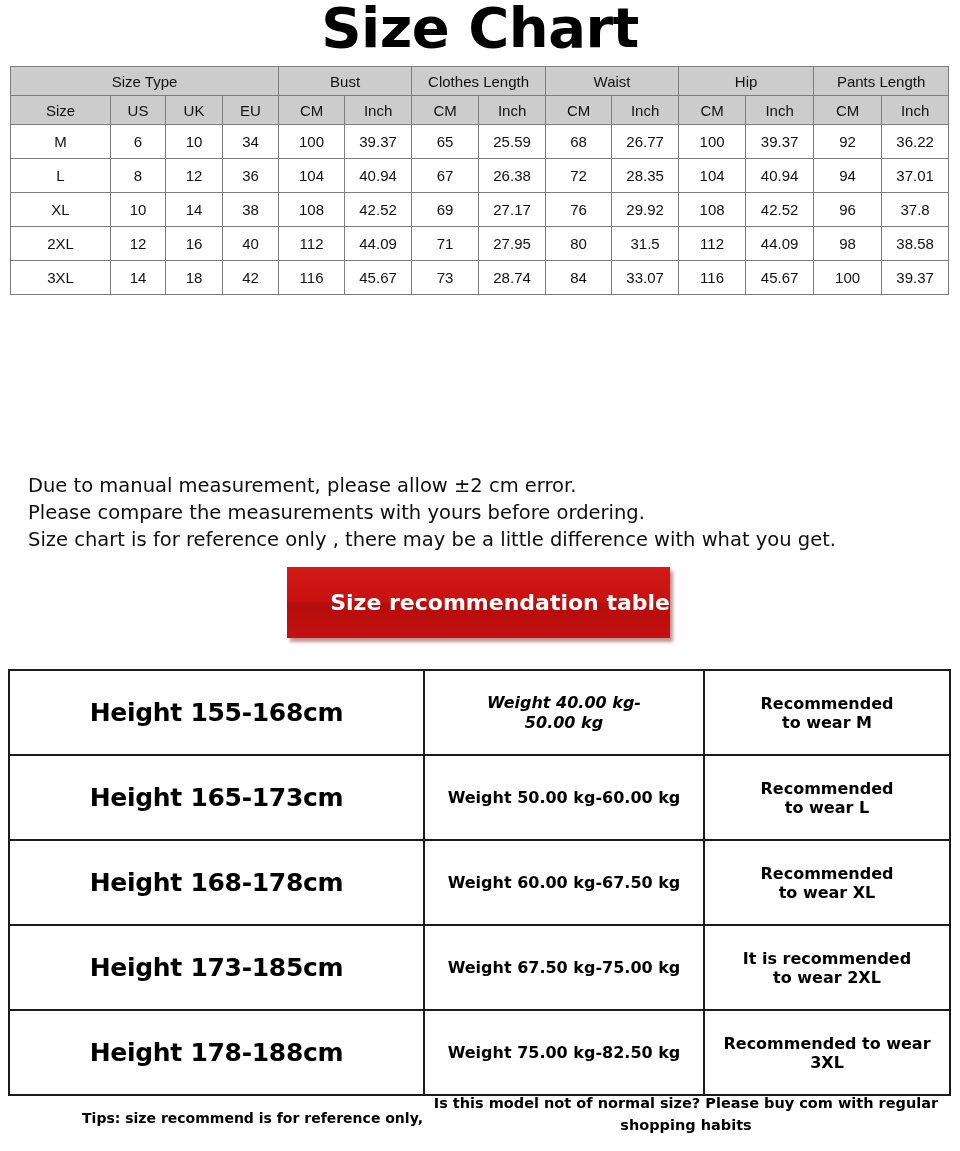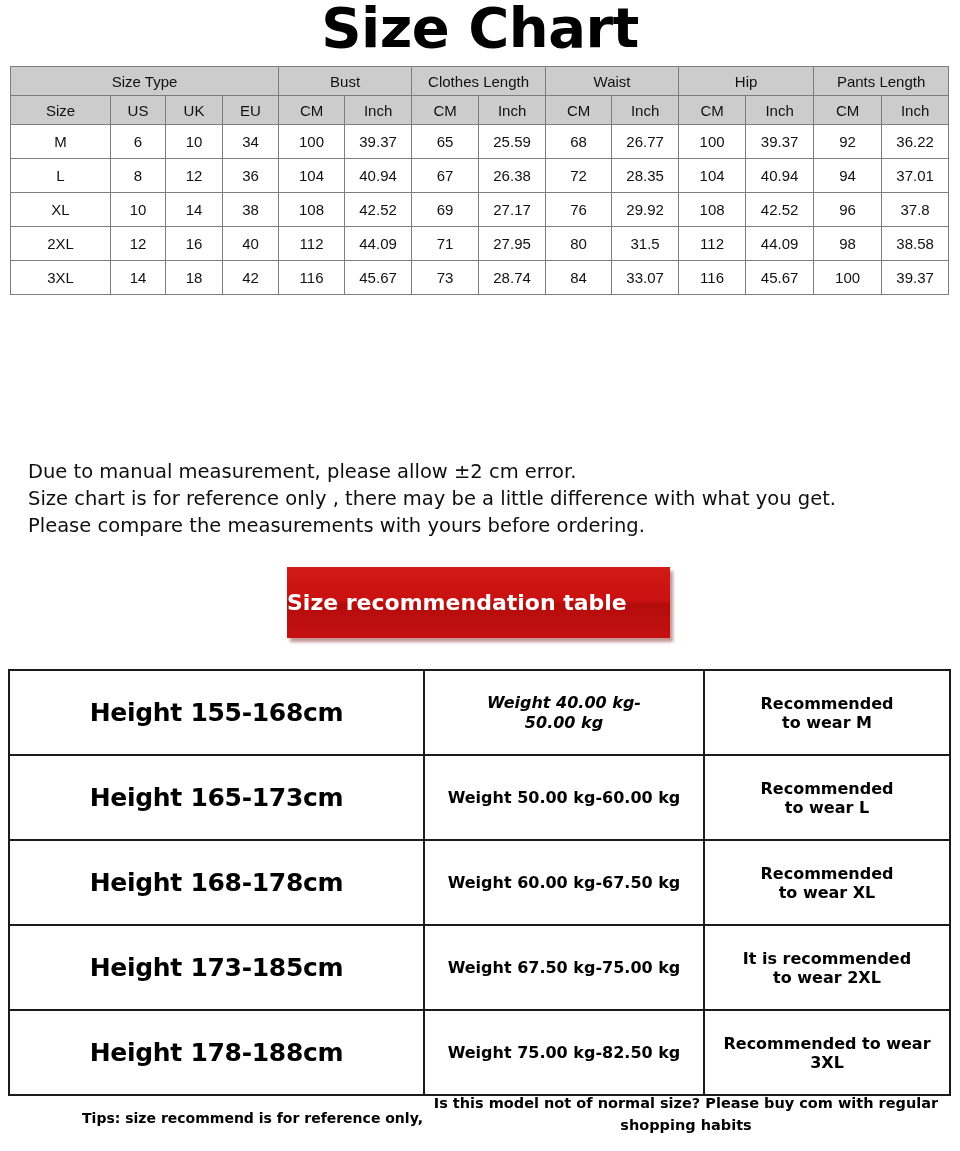--- a/index.html
+++ b/index.html
@@ -68,21 +68,21 @@
   table.size-table tbody td {
     height: 31px;
     background: #ffffff;
     font-size: 15px;
   }
 
   
   #notes {
     position: absolute;
     left: 28px;
-    top: 458px;
+    top: 472px;
     width: 910px;
   }
   #notes .note-line {
     font-size: 19.5px;
     line-height: 27px;
     color: #0e0e0e;
     white-space: nowrap;
     font-family: "DejaVu Sans", "Liberation Sans", sans-serif;
   }
 
@@ -90,21 +90,21 @@
   #rec-banner {
     position: absolute;
     left: 287px;
     top: 567px;
     width: 383px;
     height: 71px;
     background: linear-gradient(180deg, #d21a17 0%, #c81110 48%, #b40d0c 52%, #c41110 100%);
     box-shadow: 3px 4px 3px rgba(120, 20, 18, 0.45);
     display: flex;
     align-items: center;
-    justify-content: flex-start;
+    justify-content: flex-end;
     text-align: center;
   }
   #rec-banner .banner-text {
     color: #ffffff;
     font-size: 22px;
     font-weight: 700;
     line-height: 26px;
     font-family: "DejaVu Sans", "Liberation Sans", sans-serif;
   }
 
@@ -299,22 +299,22 @@
           <td>45.67</td>
           <td>100</td>
           <td>39.37</td>
         </tr>
       </tbody>
   </table>
 </div>
 
 <div id="notes">
   <div class="note-line">Due to manual measurement, please allow ±2 cm error.</div>
+  <div class="note-line">Please compare the measurements with yours before ordering.</div>
   <div class="note-line">Size chart is for reference only , there may be a little difference with what you get.</div>
-  <div class="note-line">Please compare the measurements with yours before ordering.</div>
 </div>
 
 <div id="rec-banner">
   <div class="banner-text">Size recommendation table</div>
 </div>
 
 <div id="rec-table-wrap">
   <table class="rec-table">
     <colgroup>
       <col style="width:415px">

